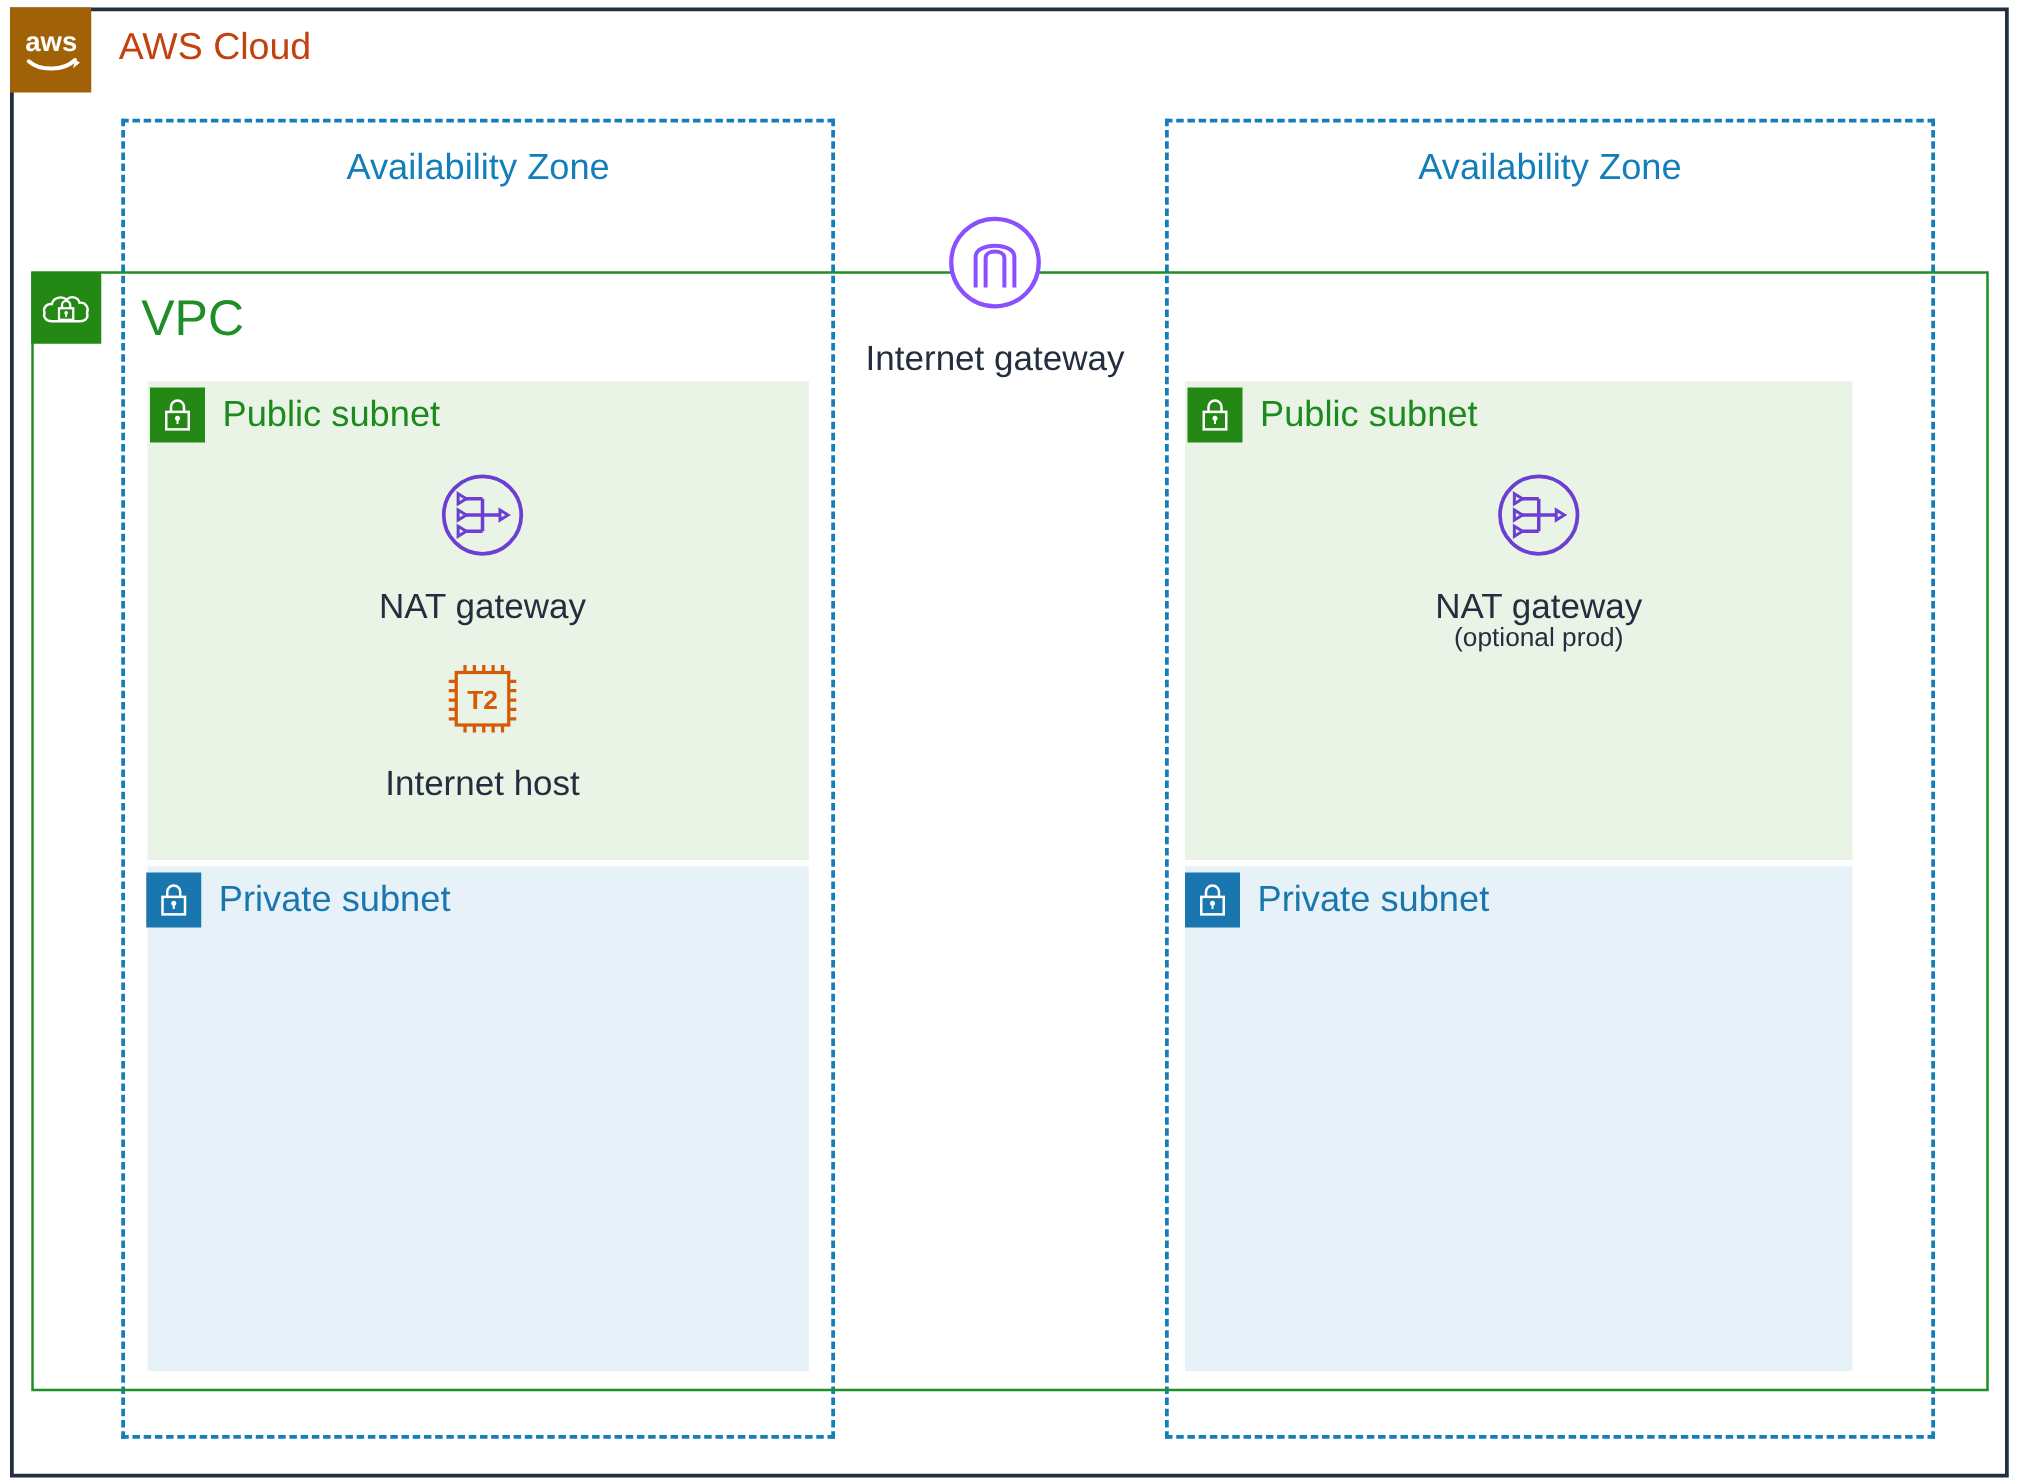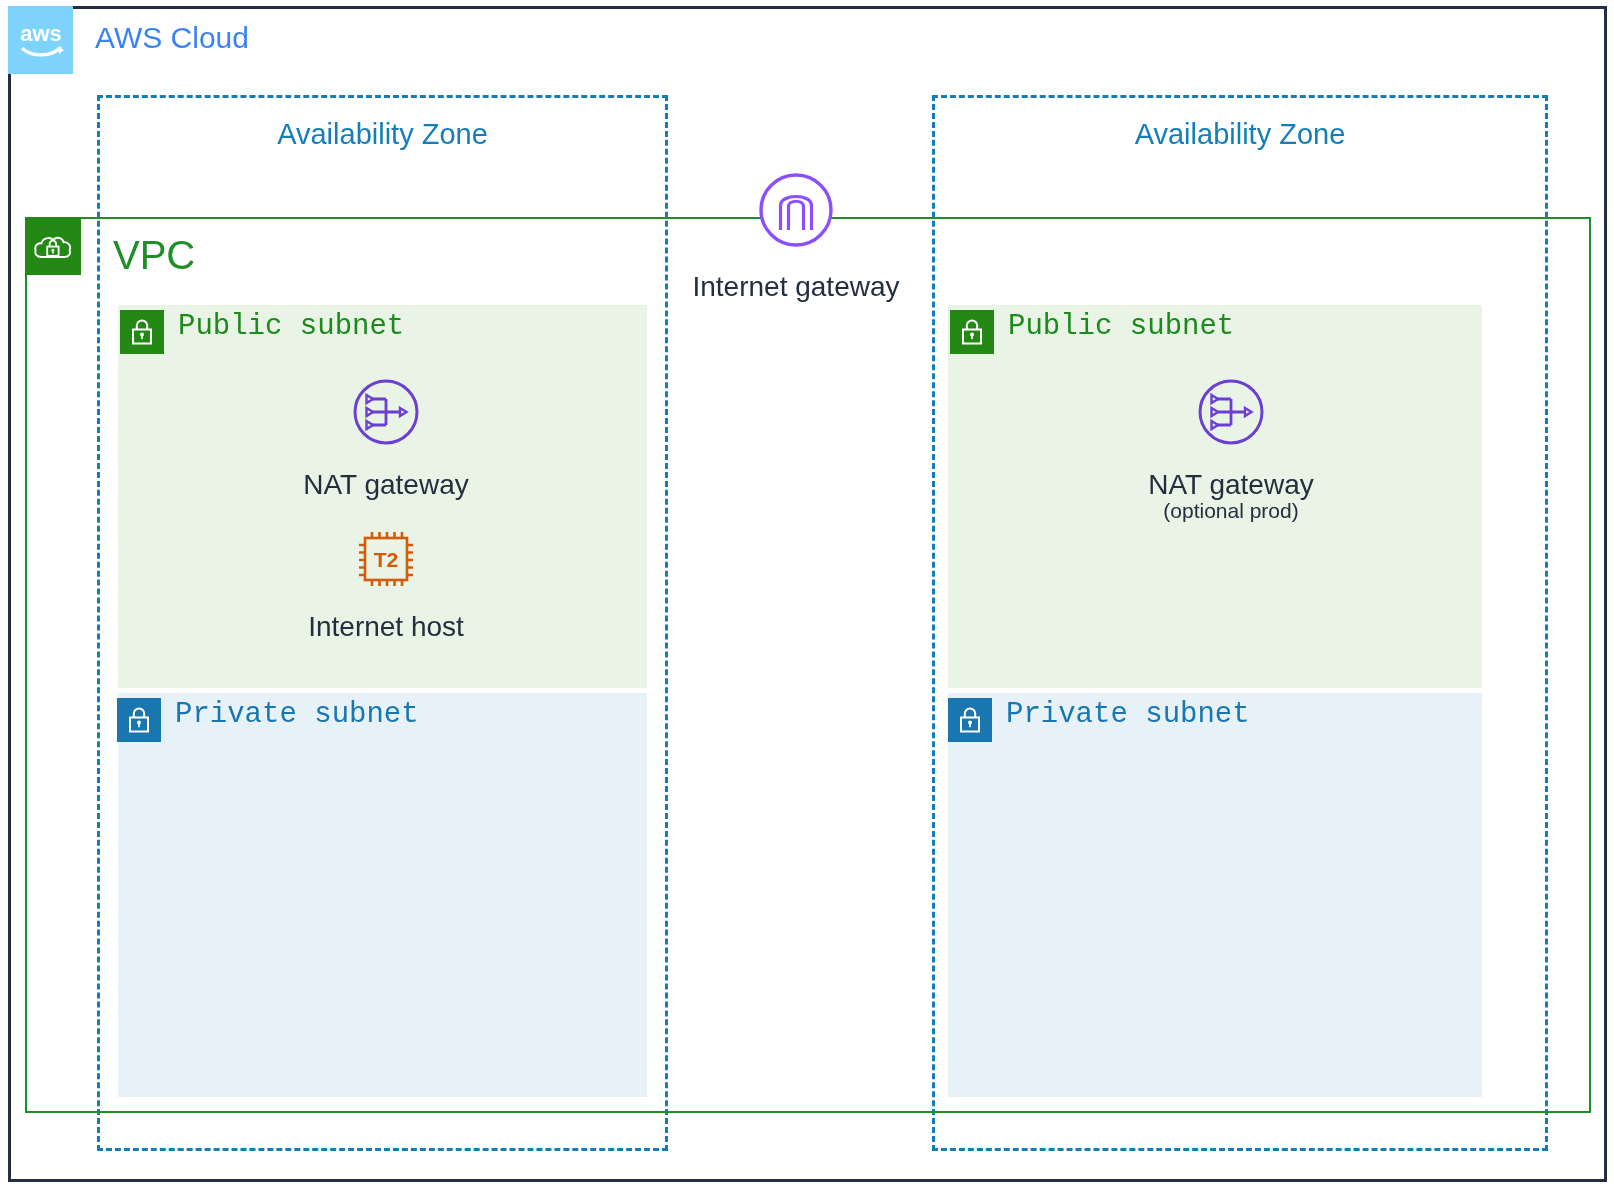--- a/index.html
+++ b/index.html
@@ -3,22 +3,22 @@
 <meta charset="utf-8">
 <style>
   html,body{margin:0;padding:0;background:#ffffff;}
   body{width:1614px;height:1186px;position:relative;overflow:hidden;
        font-family:"Liberation Sans",sans-serif;}
 
   
   #aws-cloud-box{position:absolute;left:8px;top:6px;width:1599px;height:1176px;
        border:3px solid #232F3E;box-sizing:border-box;}
   #aws-logo-square{position:absolute;left:8px;top:6px;width:65px;height:68px;
-       background:#7dd3fc;display:flex;align-items:center;justify-content:center;}
-  #aws-cloud-title{position:absolute;left:95px;top:21px;font-size:30px;color:#3b82f6;
+       background:#a16207;display:flex;align-items:center;justify-content:center;}
+  #aws-cloud-title{position:absolute;left:95px;top:21px;font-size:30px;color:#c2410c;
        white-space:nowrap;}
 
   
   .az-box{position:absolute;top:95px;height:1056px;border:3px dashed #147EBA;
        box-sizing:border-box;}
   #az-box-left{left:97px;width:571px;}
   #az-box-right{left:932px;width:616px;}
   .az-label{position:absolute;top:118px;font-size:29px;color:#147EBA;
        text-align:center;white-space:nowrap;}
   #az-label-left{left:97px;width:571px;}
@@ -34,21 +34,21 @@
 
   
   .subnet{position:absolute;box-sizing:border-box;}
   .subnet-public{background:#E9F3E6;}
   .subnet-private{background:#E6F2F8;}
   #subnet-public-left{left:118px;top:305px;width:529px;height:383px;}
   #subnet-public-right{left:948px;top:305px;width:534px;height:383px;}
   #subnet-private-left{left:118px;top:693px;width:529px;height:404px;}
   #subnet-private-right{left:948px;top:693px;width:534px;height:404px;}
 
-  .subnet-head{position:absolute;display:flex;align-items:flex-start;font-family:Liberation Mono, monospace;}
+  .subnet-head{position:absolute;display:flex;align-items:center;}
   .subnet-icon{width:44px;height:44px;display:flex;align-items:center;
        justify-content:center;flex:0 0 auto;}
   .icon-green{background:#248814;}
   .icon-blue{background:#1A76AE;}
   .subnet-title{font-size:29px;margin-left:14px;white-space:nowrap;}
   .title-green{color:#1C8A1C;}
   .title-blue{color:#1A76AE;}
   #head-public-left{left:120px;top:310px;}
   #head-public-right{left:950px;top:310px;}
   #head-private-left{left:117px;top:698px;}

